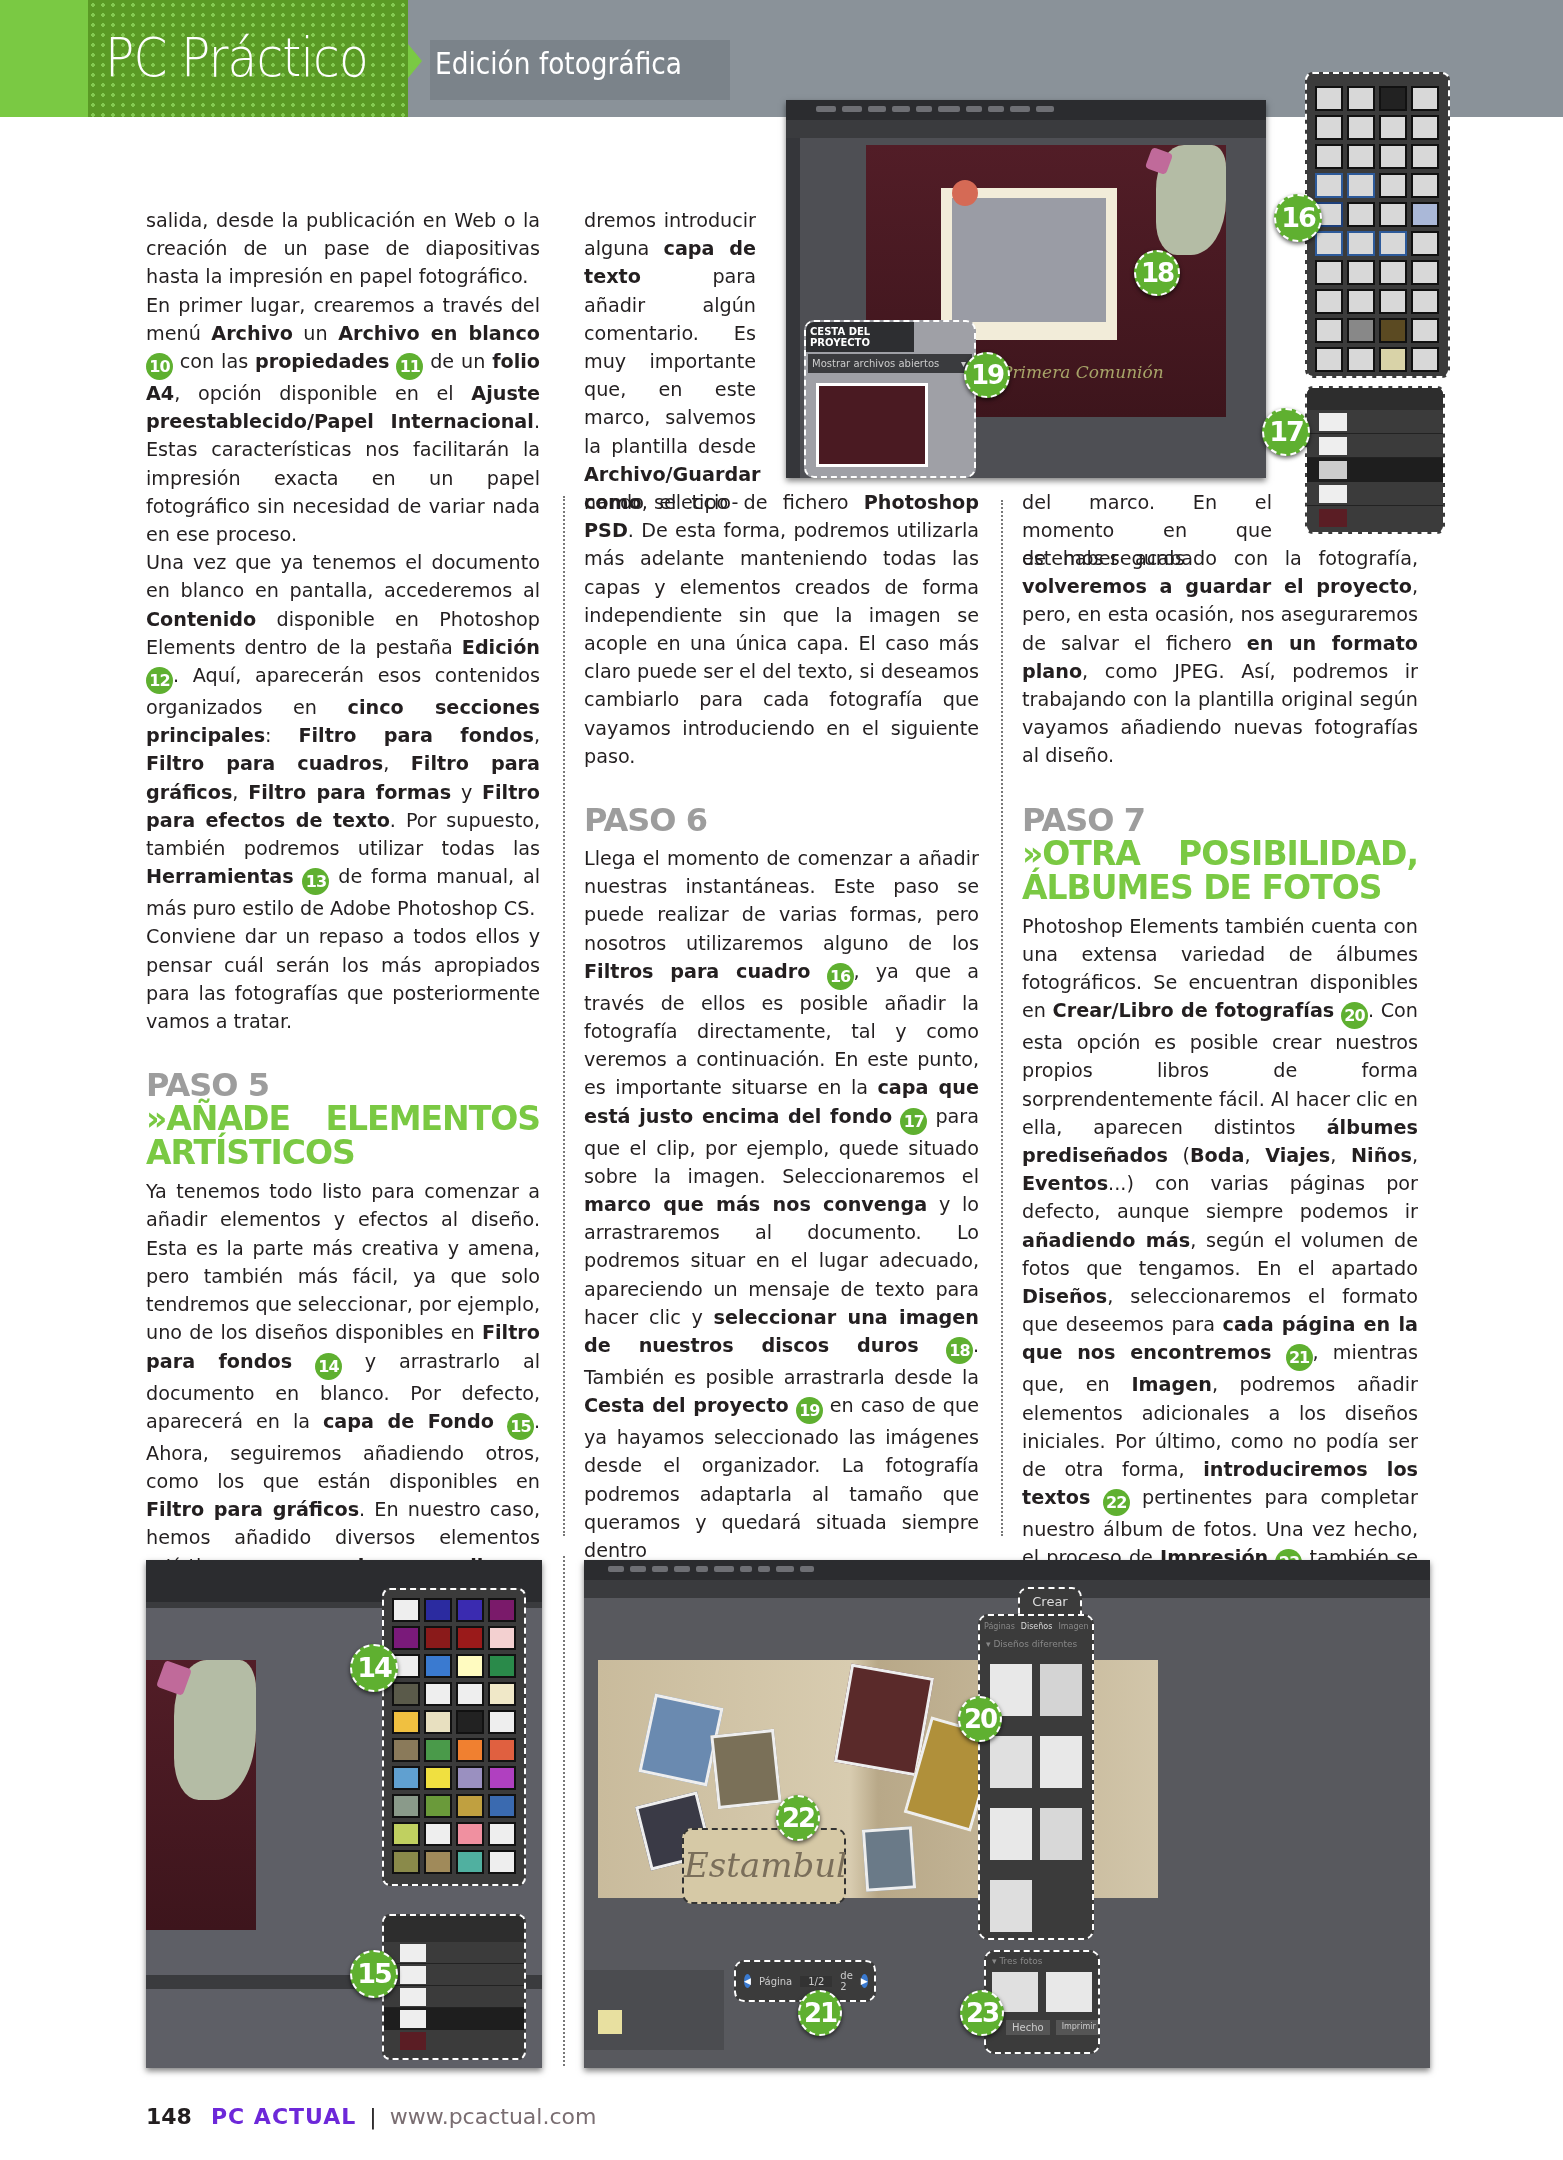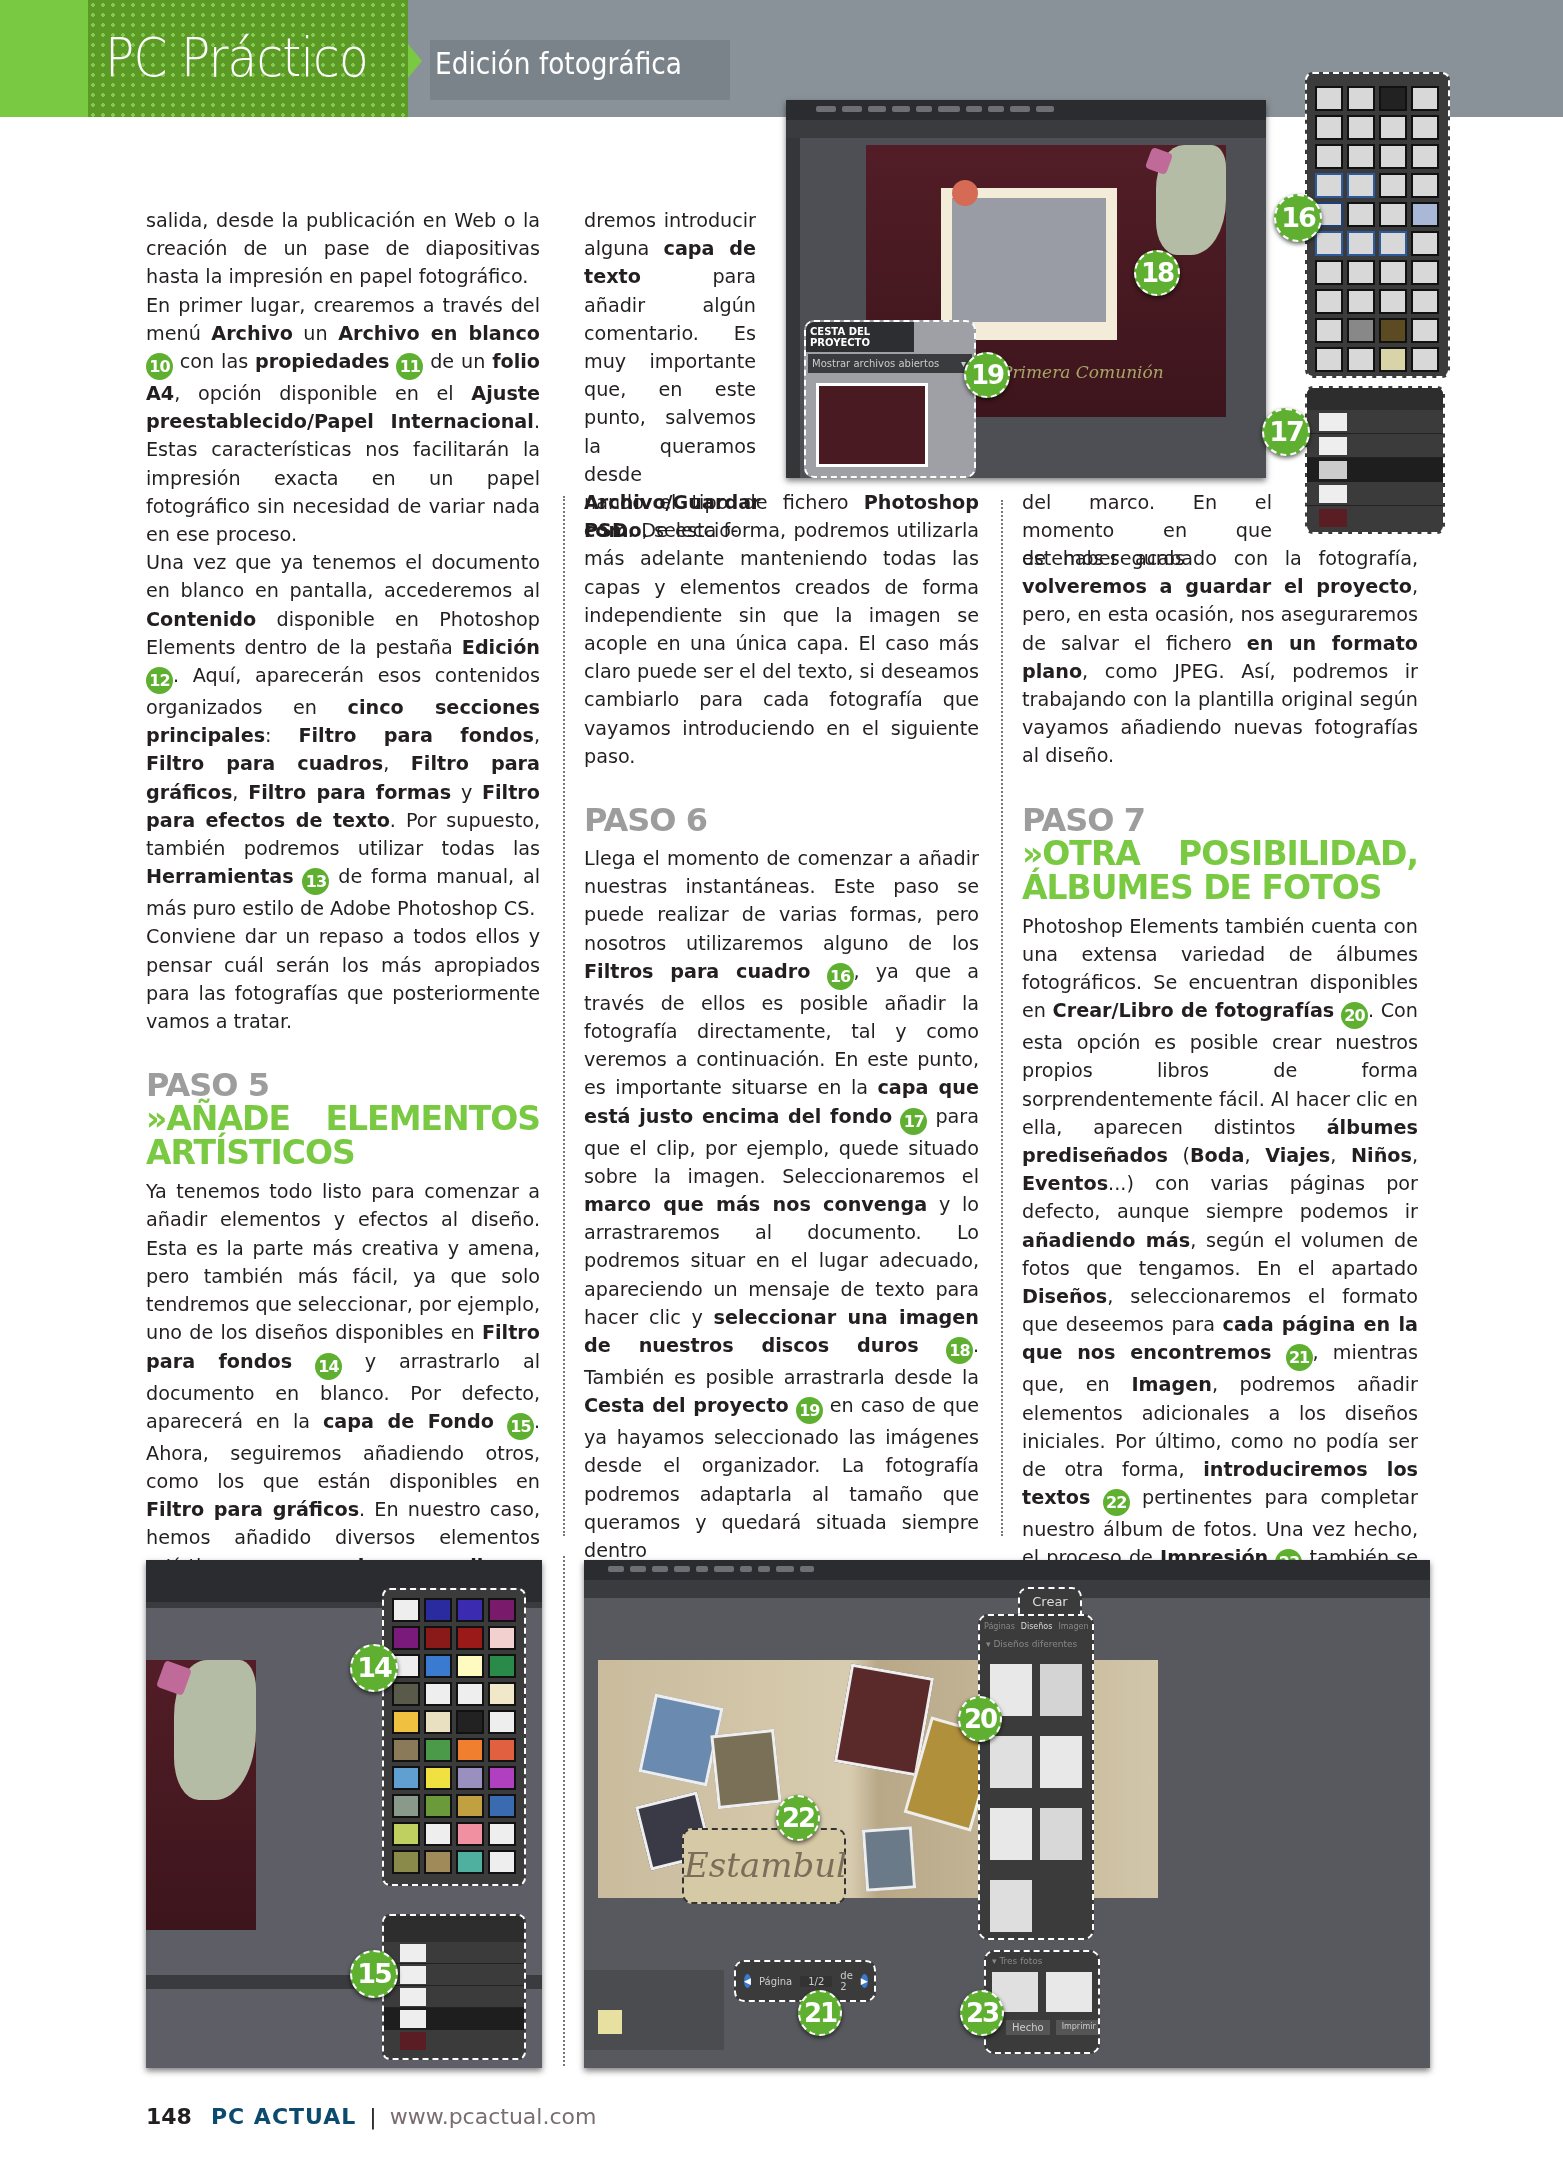--- a/index.html
+++ b/index.html
@@ -52,21 +52,21 @@
     background-image: linear-gradient(180deg, #521d27 0%, #3d151c 100%); }
   .frame { position: absolute; background: #f2ecd9; }
   .frame-inner { position: absolute; background: #9a9ca5; }
   .map-shape { position: absolute; background: #b4bca5; border-radius: 40% 20% 50% 30%; }
 
   .thumb-grid { position: absolute; display: grid; gap: 4px; }
   .thumb { background: #d8d8d8; border: 2px solid #111; }
 
   .footer { position: absolute; left: 146px; top: 2104px; font-size: 22px; }
   .footer .pg { font-weight: bold; color: #231f20; margin-right: 12px; }
-  .footer .brand { font-weight: bold; color: #0c4a6e; letter-spacing: 1px; }
+  .footer .brand { font-weight: bold; color: #6d28d9; letter-spacing: 1px; }
   .footer .bar { color: #231f20; margin: 0 6px; }
   .footer .url { color: #7a6e72; }
 
   .end-square { display: inline-block; width: 12px; height: 12px; background: #7ac943; margin-left: 6px; vertical-align: 0px; }
 </style>
 </head>
 <body>
 
 <div class="header">
   <div class="hdr-light"></div>
@@ -187,21 +187,21 @@
   <p><span>Una vez que ya tenemos el documento en blanco en pantalla, accederemos al </span><b>Contenido</b><span> disponible en Photoshop Elements dentro de la pestaña </span><b>Edición</b> <span class="badge">12</span><span>. Aquí, aparecerán esos contenidos organizados en </span><b>cinco secciones principales</b><span>: </span><b>Filtro para fondos</b><span>, </span><b>Filtro para cuadros</b><span>, </span><b>Filtro para gráficos</b><span>, </span><b>Filtro para formas</b><span> y </span><b>Filtro para efectos de texto</b><span>. Por supuesto, también podremos utilizar todas las </span><b>Herramientas</b> <span class="badge">13</span><span> de forma manual, al más puro estilo de Adobe Photoshop CS.</span></p>
   <p>Conviene dar un repaso a todos ellos y pensar cuál serán los más apropiados para las fotografías que posteriormente vamos a tratar.</p>
   <div class="step">
     <span class="step-num">PASO 5</span>
     <span class="step-title">»AÑADE ELEMENTOS ARTÍSTICOS</span>
   </div>
   <p><span>Ya tenemos todo listo para comenzar a añadir elementos y efectos al diseño. Esta es la parte más creativa y amena, pero también más fácil, ya que solo tendremos que seleccionar, por ejemplo, uno de los diseños disponibles en </span><b>Filtro para fondos</b> <span class="badge">14</span><span> y arrastrarlo al documento en blanco. Por defecto, aparecerá en la </span><b>capa de Fondo</b> <span class="badge">15</span><span>. Ahora, seguiremos añadiendo otros, como los que están disponibles en </span><b>Filtro para gráficos</b><span>. En nuestro caso, hemos añadido diversos elementos artísticos, como </span><b>esquinas</b><span> o un </span><b>clip</b><span> que simulará la sujeción de las fotografías que añadiremos a continuación. Por supuesto, po-</span></p>
 </div>
 
 <div class="col col2a">
-  <p><span>dremos introducir alguna </span><b>capa de texto</b><span> para añadir algún comentario. Es muy importante que, en este punto, salvemos la queramos desde </span><b>Archivo/Guardar como</b><span>, seleccio-</span></p>
+  <p><span>dremos introducir alguna </span><b>capa de texto</b><span> para añadir algún comentario. Es muy importante que, en este marco, salvemos la plantilla desde </span><b>Archivo/Guardar como</b><span>, seleccio-</span></p>
 </div>
 <div class="col col2b">
   <p><span>nando el tipo de fichero </span><b>Photoshop PSD</b><span>. De esta forma, podremos utilizarla más adelante manteniendo todas las capas y elementos creados de forma independiente sin que la imagen se acople en una única capa. El caso más claro puede ser el del texto, si deseamos cambiarlo para cada fotografía que vayamos introduciendo en el siguiente paso.</span></p>
   <div class="step">
     <span class="step-num">PASO 6</span>
   </div>
   <p><span>Llega el momento de comenzar a añadir nuestras instantáneas. Este paso se puede realizar de varias formas, pero nosotros utilizaremos alguno de los </span><b>Filtros para cuadro</b> <span class="badge">16</span><span>, ya que a través de ellos es posible añadir la fotografía directamente, tal y como veremos a continuación. En este punto, es importante situarse en la </span><b>capa que está justo encima del fondo</b> <span class="badge">17</span><span> para que el clip, por ejemplo, quede situado sobre la imagen. Seleccionaremos el </span><b>marco que más nos convenga</b><span> y lo arrastraremos al documento. Lo podremos situar en el lugar adecuado, apareciendo un mensaje de texto para hacer clic y </span><b>seleccionar una imagen de nuestros discos duros</b> <span class="badge">18</span><span>. También es posible arrastrarla desde la </span><b>Cesta del proyecto</b> <span class="badge">19</span><span> en caso de que ya hayamos seleccionado las imágenes desde el organizador. La fotografía podremos adaptarla al tamaño que queramos y quedará situada siempre dentro</span></p>
 </div>
 
 <div class="col col3a">

